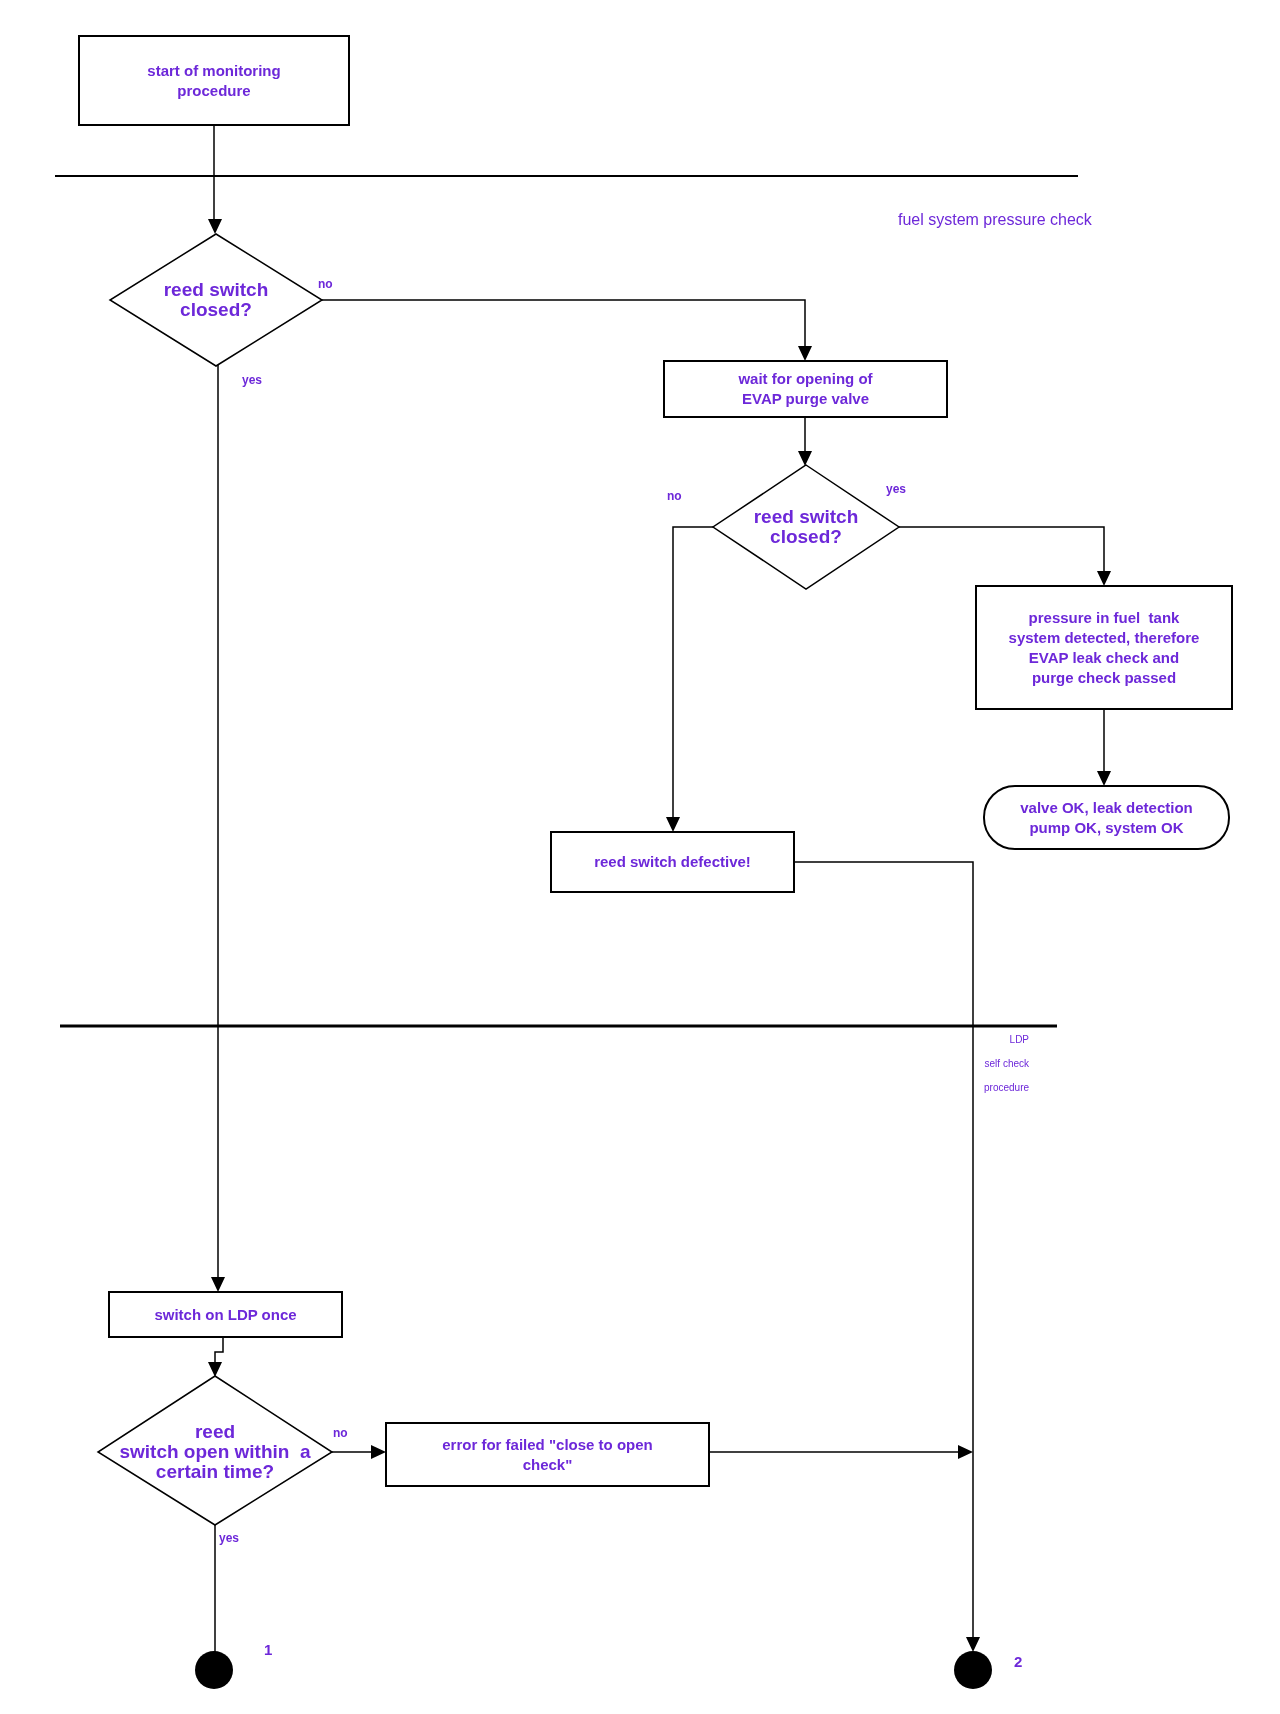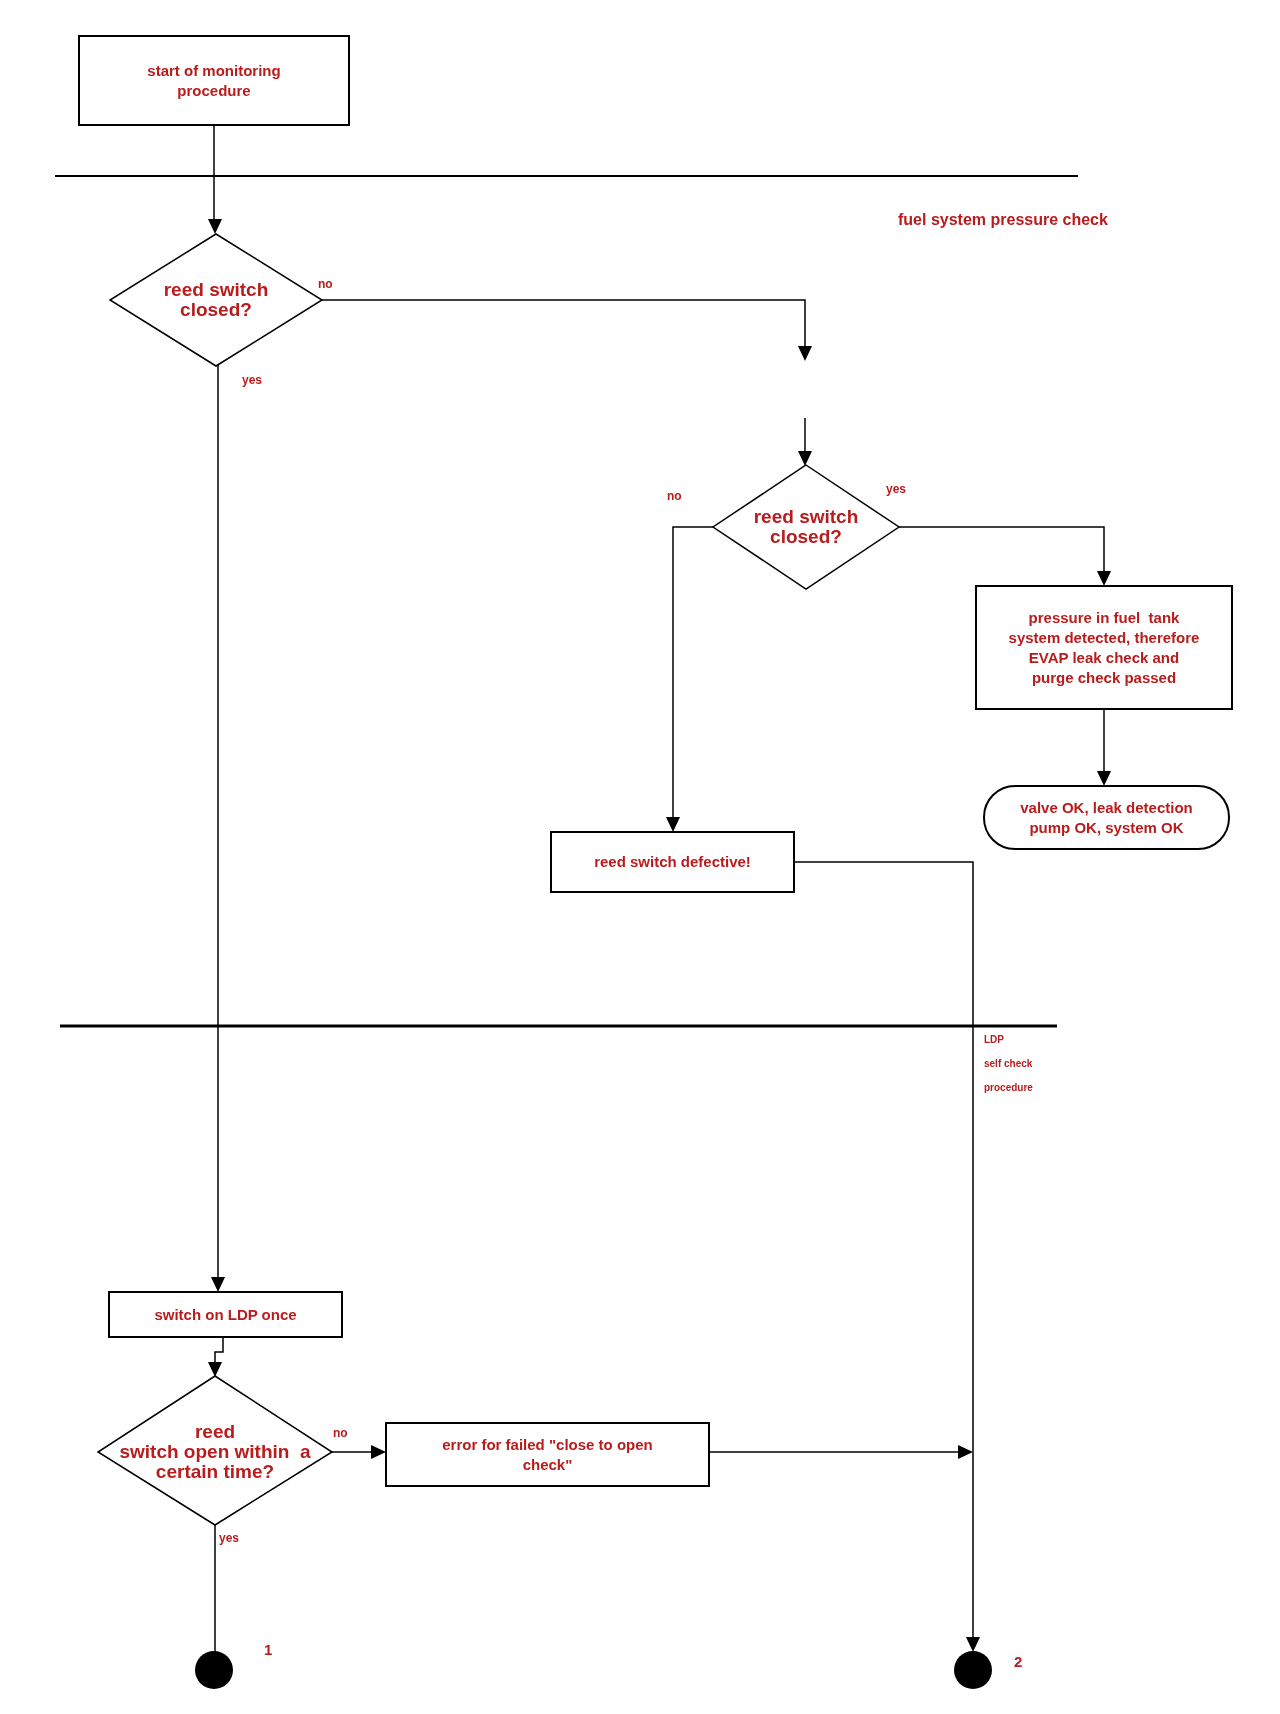--- a/index.html
+++ b/index.html
@@ -2,21 +2,21 @@
 <html><head>
 <meta charset="utf-8">
 <style>
   html, body { margin: 0; padding: 0; background: #ffffff; }
   #canvas {
     position: relative;
     width: 1280px;
     height: 1714px;
     background: #ffffff;
     font-family: "Liberation Sans", sans-serif;
-    color: #b91c1c;
+    color: #6d28d9;
   }
   #wires { position: absolute; left: 0; top: 0; z-index: 0; }
   .node-box {
     position: absolute;
     box-sizing: border-box;
     border: 2px solid #000000;
     background: #ffffff;
     display: flex;
     align-items: center;
     justify-content: center;
@@ -39,25 +39,26 @@
   }
   .edge-label {
     position: absolute;
     font-weight: bold;
     font-size: 12px;
     line-height: 17px;
     z-index: 2;
   }
   .section-label {
     position: absolute;
-    font-weight: bold;
+    font-weight: normal;
     font-size: 16px;
     line-height: 24px;
     white-space: pre-wrap;
     z-index: 2;
+    text-align: right;
   }
   .dot-label {
     position: absolute;
     font-weight: bold;
     font-size: 15px;
     z-index: 2;
   }
 </style>
 </head>
 <body>
@@ -98,20 +99,22 @@
     <polygon points="958,1445 958,1459 973,1452" fill="#000"></polygon>
     <polygon points="966,1637 980,1637 973,1652" fill="#000"></polygon>
 
     <circle cx="214" cy="1670" r="19" fill="#000"></circle>
     <circle cx="973" cy="1670" r="19" fill="#000"></circle>
   </svg>
 
   <div class="node-box" style="left:78px; top:35px; width:272px; height:91px;">start of monitoring
 procedure</div>
 
+  <div class="node-box" style="left:663px; top:360px; width:285px; height:58px;">wait for opening of
+EVAP purge valve</div>
 
   <div class="node-box" style="left:975px; top:585px; width:258px; height:125px;">pressure in fuel  tank
 system detected, therefore
 EVAP leak check and
 purge check passed</div>
 
   <div class="node-box stadium" style="left:983px; top:785px; width:247px; height:65px;">valve OK, leak detection
 pump OK, system OK</div>
 
   <div class="node-box" style="left:550px; top:831px; width:245px; height:62px;">reed switch defective!</div>

